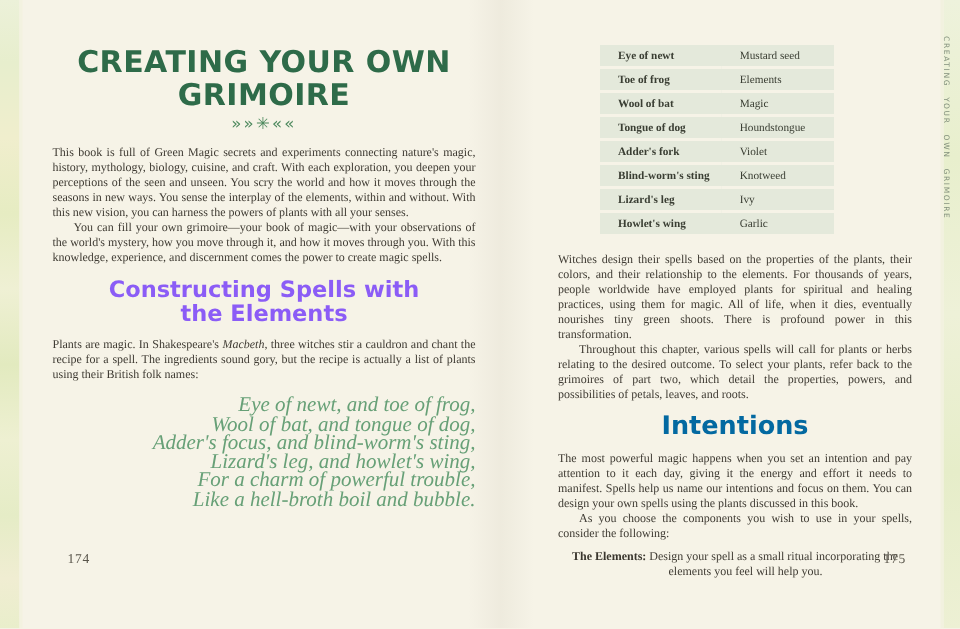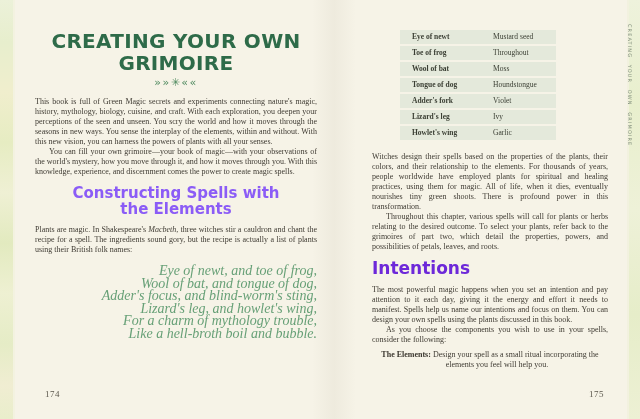--- a/index.html
+++ b/index.html
@@ -23,35 +23,35 @@
   .chapter-title{font-family:"DejaVu Sans",sans-serif;font-weight:700;font-size:20px;line-height:22px;
     letter-spacing:.3px;color:#2e6b49;text-align:center;margin:30px 0 0;}
   .ornament{text-align:center;color:#4f8a5f;font-size:11px;line-height:12px;margin-top:3px;
     letter-spacing:1.5px;font-family:"DejaVu Sans",sans-serif;}
   .body{font-size:8px;line-height:10px;text-align:justify;margin:0;}
   .first{margin-top:8px;}
   .ind{text-indent:14px;}
   .section-heading{font-family:"DejaVu Sans",sans-serif;font-weight:700;font-size:15px;line-height:16px;
     color:#8b5cf6;text-align:center;margin:8px auto 0;width:220px;}
   .poem{color:#67a077;font-style:italic;font-size:14px;line-height:12.5px;text-align:right;margin-top:10px;}
-  .pagenum{position:absolute;top:389px;font-size:9px;color:#5a564c;letter-spacing:.5px;}
+  .pagenum{position:absolute;top:367px;font-size:9px;color:#5a564c;letter-spacing:.5px;}
   .pagenum-left{left:45px;}
   .pagenum-right{left:589px;}
 
   table.folk{border-collapse:collapse;background:#e4e9db;width:156px;margin:30px 0 0 28px;}
   table.folk tr{border-bottom:2px solid #f6f3e7;}
   table.folk tr:last-child{border-bottom:none;}
   table.folk td{font-family:Liberation Serif, serif;font-size:7.5px;line-height:10px;
     padding:2px 2px 2px 12px;color:#3a3e33;vertical-align:middle;}
   td.folk-name{font-weight:700;width:52%;}
   td.plant-name{font-weight:400;}
 
   .rp-first{margin-top:12px;}
   .intentions-heading{font-family:"DejaVu Sans",sans-serif;font-weight:700;font-size:17px;line-height:18px;
-    color:#6d28d9;text-align:left;margin:7px 0 0;}
+    color:#0369a1;text-align:center;margin:7px 0 0;}
   .hang{margin-top:5px;padding-left:14px;text-indent:-14px;text-align:center;}
   .hang b{color:#3a362e;}
 
   .side-title{position:absolute;left:633px;top:24px;transform:rotate(90deg);transform-origin:top left;
     font-family:"DejaVu Sans",sans-serif;font-size:5px;letter-spacing:1.1px;word-spacing:4px;
     color:#83907d;white-space:nowrap;}
 </style>
 </head>
 <body>
 
@@ -65,48 +65,52 @@
     <div class="ornament">»»✳««</div>
     <p class="body first">This book is full of Green Magic secrets and experiments connecting nature's magic, history, mythology, biology, cuisine, and craft. With each exploration, you deepen your perceptions of the seen and unseen. You scry the world and how it moves through the seasons in new ways. You sense the interplay of the elements, within and without. With this new vision, you can harness the powers of plants with all your senses.</p>
     <p class="body ind">You can fill your own grimoire—your book of magic—with your observations of the world's mystery, how you move through it, and how it moves through you. With this knowledge, experience, and discernment comes the power to create magic spells.</p>
     <h2 class="section-heading">Constructing Spells with the Elements</h2>
     <p class="body first"><span>Plants are magic. In Shakespeare's </span><em>Macbeth</em><span>, three witches stir a cauldron and chant the recipe for a spell. The ingredients sound gory, but the recipe is actually a list of plants using their British folk names:</span></p>
     <div class="poem">
       <div>Eye of newt, and toe of frog,</div>
       <div>Wool of bat, and tongue of dog,</div>
       <div>Adder's focus, and blind-worm's sting,</div>
       <div>Lizard's leg, and howlet's wing,</div>
-      <div>For a charm of mythology trouble,</div>
+      <div>For a charm of powerful trouble,</div>
       <div>Like a hell-broth boil and bubble.</div>
     </div>
   </div>
   <div class="pagenum pagenum-left">174</div>
 
   <div class="col col-right">
     <table class="folk">
       <tbody>
         <tr>
             <td class="folk-name">Eye of newt</td>
             <td class="plant-name">Mustard seed</td>
           </tr>
         <tr>
             <td class="folk-name">Toe of frog</td>
-            <td class="plant-name">Throughout</td>
+            <td class="plant-name">Elements</td>
           </tr>
         <tr>
             <td class="folk-name">Wool of bat</td>
-            <td class="plant-name">Moss</td>
+            <td class="plant-name">Magic</td>
           </tr>
         <tr>
             <td class="folk-name">Tongue of dog</td>
             <td class="plant-name">Houndstongue</td>
           </tr>
         <tr>
             <td class="folk-name">Adder's fork</td>
             <td class="plant-name">Violet</td>
+          </tr>
+        <tr>
+            <td class="folk-name">Blind-worm's sting</td>
+            <td class="plant-name">Knotweed</td>
           </tr>
         <tr>
             <td class="folk-name">Lizard's leg</td>
             <td class="plant-name">Ivy</td>
           </tr>
         <tr>
             <td class="folk-name">Howlet's wing</td>
             <td class="plant-name">Garlic</td>
           </tr>
       </tbody>

